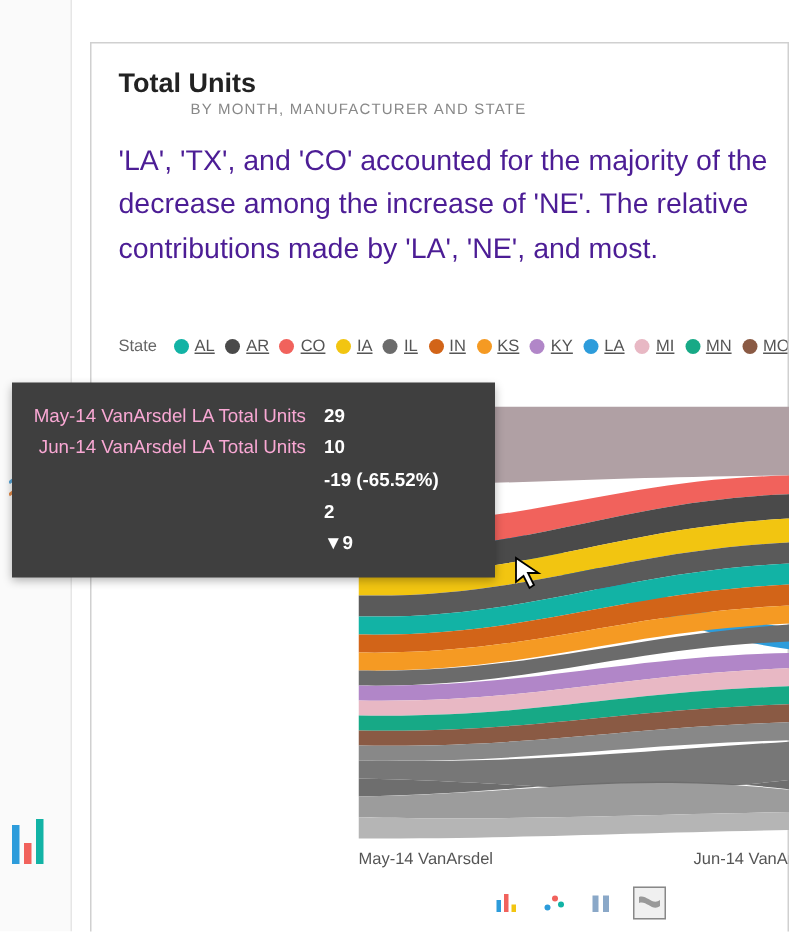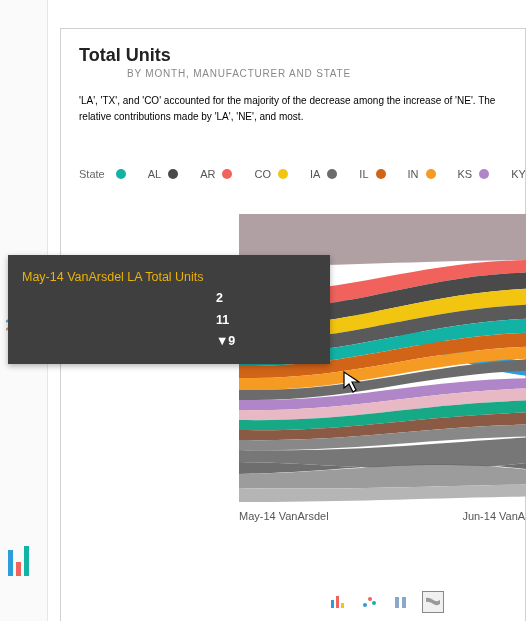--- a/index.html
+++ b/index.html
@@ -43,41 +43,41 @@
     color: #222;
   }
   .subtitle {
     font-size: 10px;
     letter-spacing: 0.8px;
     color: #888;
     margin-top: 2px;
     padding-left: 48px;
   }
   .narrative {
-    font-size: 10px;
-    color: #000000;
+    font-size: 19px;
+    color: #4c1d95;
     line-height: 1.55;
     margin-top: 14px;
     padding-right: 4px;
   }
   .legend-row {
     margin-top: 44px;
     display: flex;
     align-items: flex-end;
     gap: 7px;
     font-size: 11px;
     color: #555;
     white-space: nowrap;
     overflow: hidden;
   }
   .legend-title {
     color: #666;
     margin-right: 4px;
   }
-  .legend-item { display: flex; align-items: center; gap: 22px; }
+  .legend-item { display: flex; align-items: center; gap: 4px; text-decoration: underline; }
   .dot { width: 10px; height: 10px; border-radius: 50%; display: inline-block; }
   .chart-area {
     position: relative;
     margin-top: 34px;
     width: 100%;
     height: 290px;
   }
   .chart-area svg {
     position: absolute;
     left: 160px;
@@ -109,22 +109,22 @@
     box-shadow: 0 2px 6px rgba(0,0,0,0.3);
   }
   .tooltip-row {
     display: flex;
     justify-content: flex-end;
     gap: 12px;
     line-height: 1.7;
   }
   .tooltip-row .k {
     flex: 1;
-    text-align: left;
-    color: #eab308;
+    text-align: right;
+    color: #f9a8d4;
   }
   .tooltip-row .v {
     width: 100px;
     text-align: left;
     font-weight: 600;
     color: #fff;
   }
   .cursor {
     position: absolute;
     left: 342px;
@@ -277,28 +277,33 @@
       <svg width="16" height="16">
         <path d="M1 4 C6 2 10 10 15 6 L15 10 C10 14 6 6 1 8 Z" fill="#999"></path>
       </svg>
     </div>
   </div>
 </div>
 
 <div class="tooltip">
     <div class="tooltip-row">
       <span class="k">May-14 VanArsdel LA Total Units</span>
-    </div>
-    <div class="tooltip-row">
+      <span class="v">29</span>
+    </div>
+    <div class="tooltip-row">
+      <span class="k">Jun-14 VanArsdel LA Total Units</span>
+      <span class="v">10</span>
+    </div>
+    <div class="tooltip-row">
+      <span class="v">-19 (-65.52%)</span>
     </div>
     <div class="tooltip-row">
       <span class="v">2</span>
     </div>
     <div class="tooltip-row">
-      <span class="v">11</span>
     </div>
     <div class="tooltip-row">
       <span class="v">▼9</span>
     </div>
   </div>
 
 <svg class="cursor" width="24" height="24">
   <path d="M2 2 L2 18 L7 14 L11 22 L14 20 L10 12 L17 12 Z" fill="#fff" stroke="#000" stroke-width="1.2"></path>
 </svg>
 

